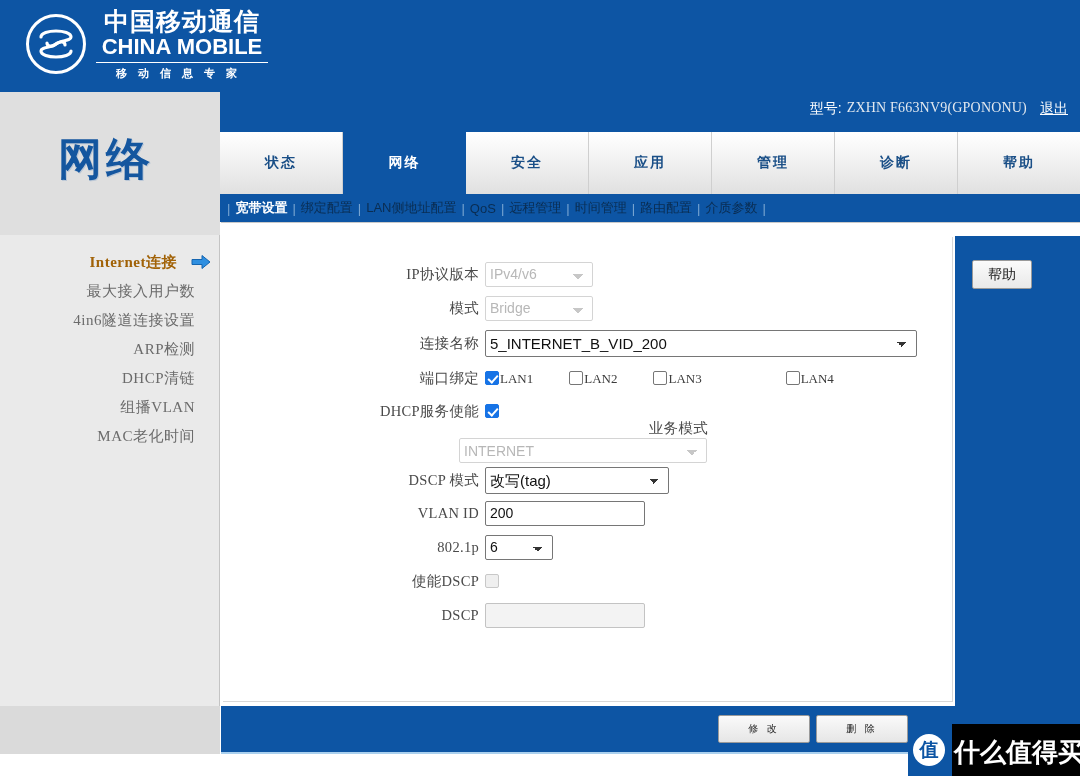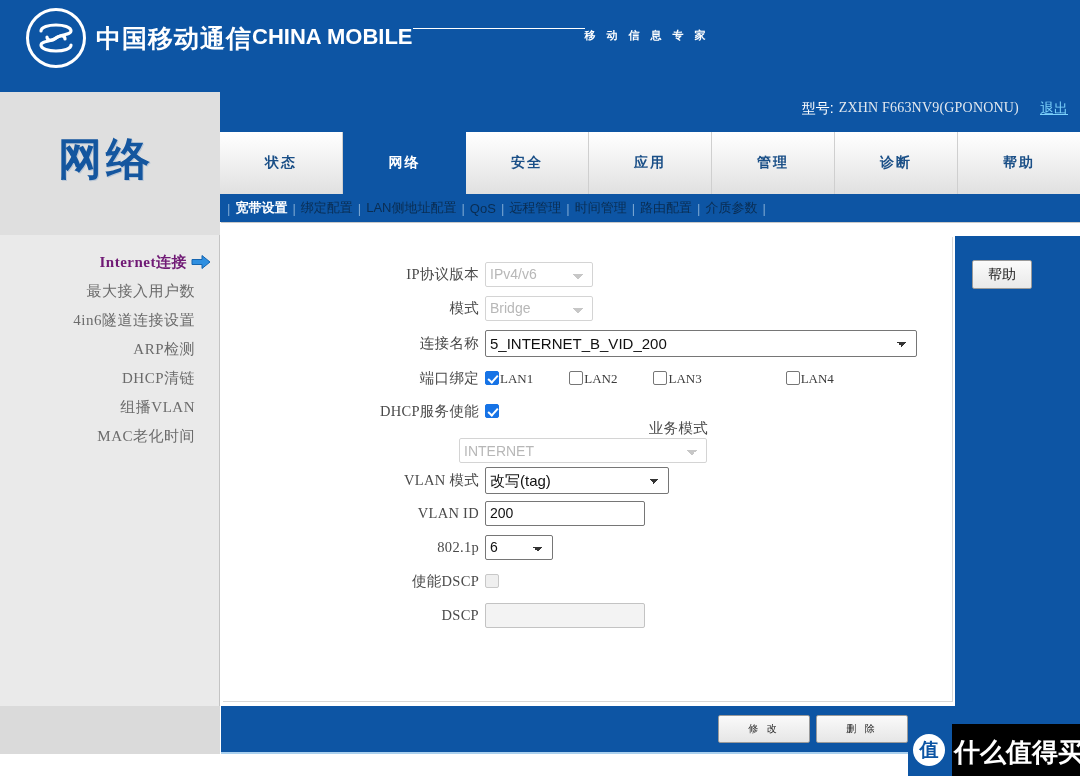--- a/index.html
+++ b/index.html
@@ -27,21 +27,21 @@
     display: flex; align-items: center; gap: 10px;
   }
   .logo-mark {
     width: 60px; height: 60px;
     border-radius: 50%;
     border: 3px solid #ffffff;
     display: flex; align-items: center; justify-content: center;
     flex: none;
   }
   .logo-mark svg { display: block; }
-  .logo-text { display: flex; flex-direction: row; }
+  .logo-text { display: flex; flex-direction: column; align-items: center; }
   .logo-cn {
     color: #ffffff;
     font-family: "Liberation Sans", sans-serif;
     font-size: 25px; font-weight: bold; letter-spacing: 1px;
     line-height: 27px;
   }
   .logo-en {
     color: #ffffff;
     font-family: "Liberation Sans", sans-serif;
     font-size: 22px; font-weight: bold; letter-spacing: 0px;
@@ -74,25 +74,25 @@
     color: #ffffff;
     font-family: "Liberation Sans", sans-serif;
     font-size: 14px;
   }
   .model-value {
     color: #e3e9ef;
     font-family: "Liberation Serif", serif;
     font-size: 14px; letter-spacing: .2px;
   }
   .logout-link {
-    color: #7dd3fc;
+    color: #ffffff;
     font-family: Liberation Mono, monospace;
     font-size: 14px;
     text-decoration: underline;
-    margin-left: 16px;
+    margin-left: 8px;
     cursor: pointer;
   }
 
   
   .left-title-panel {
     position: absolute; left: 0; top: 90px;
     width: 220px; height: 145px;
     background: #dfdfdf;
     border-top: 2px solid #0d55a4;
   }
@@ -165,22 +165,22 @@
     display: flex; align-items: center; justify-content: flex-end;
     padding-right: 24px;
     color: #6b6b6b;
     font-family: "Liberation Serif", serif;
     font-size: 15px;
     letter-spacing: .5px;
     cursor: pointer;
   }
   .side-item:first-child { margin-top: 9px; height: 30px; }
   .side-item.active {
-    color: #701a75; font-weight: bold;
-    padding-right: 32px;
+    color: #a16207; font-weight: bold;
+    padding-right: 42px;
     margin-top: 12px;
   }
   .side-arrow {
     position: absolute; right: 8px; top: 50%;
     transform: translateY(-50%);
     width: 20px; height: 15px;
   }
 
   
   .sidebar-foot {
@@ -536,21 +536,21 @@
       <div class="row" style="top:182px;flex-direction:column;">
         <div class="lbl">业务模式</div>
         <div class="ctrl">
           <select class="sel disabled" style="width:248px;" disabled="">
             <option>INTERNET</option>
           </select>
         </div>
       </div>
 
       <div class="row" style="top:229px;height:28px;">
-        <div class="lbl">VLAN 模式</div>
+        <div class="lbl">DSCP 模式</div>
         <div class="ctrl">
           <select class="sel" style="width:184px;height:27px;font-size:15px;">
             <option>改写(tag)</option>
           </select>
         </div>
       </div>
 
       <div class="row" style="top:263px;">
         <div class="lbl">VLAN ID</div>
         <div class="ctrl">

